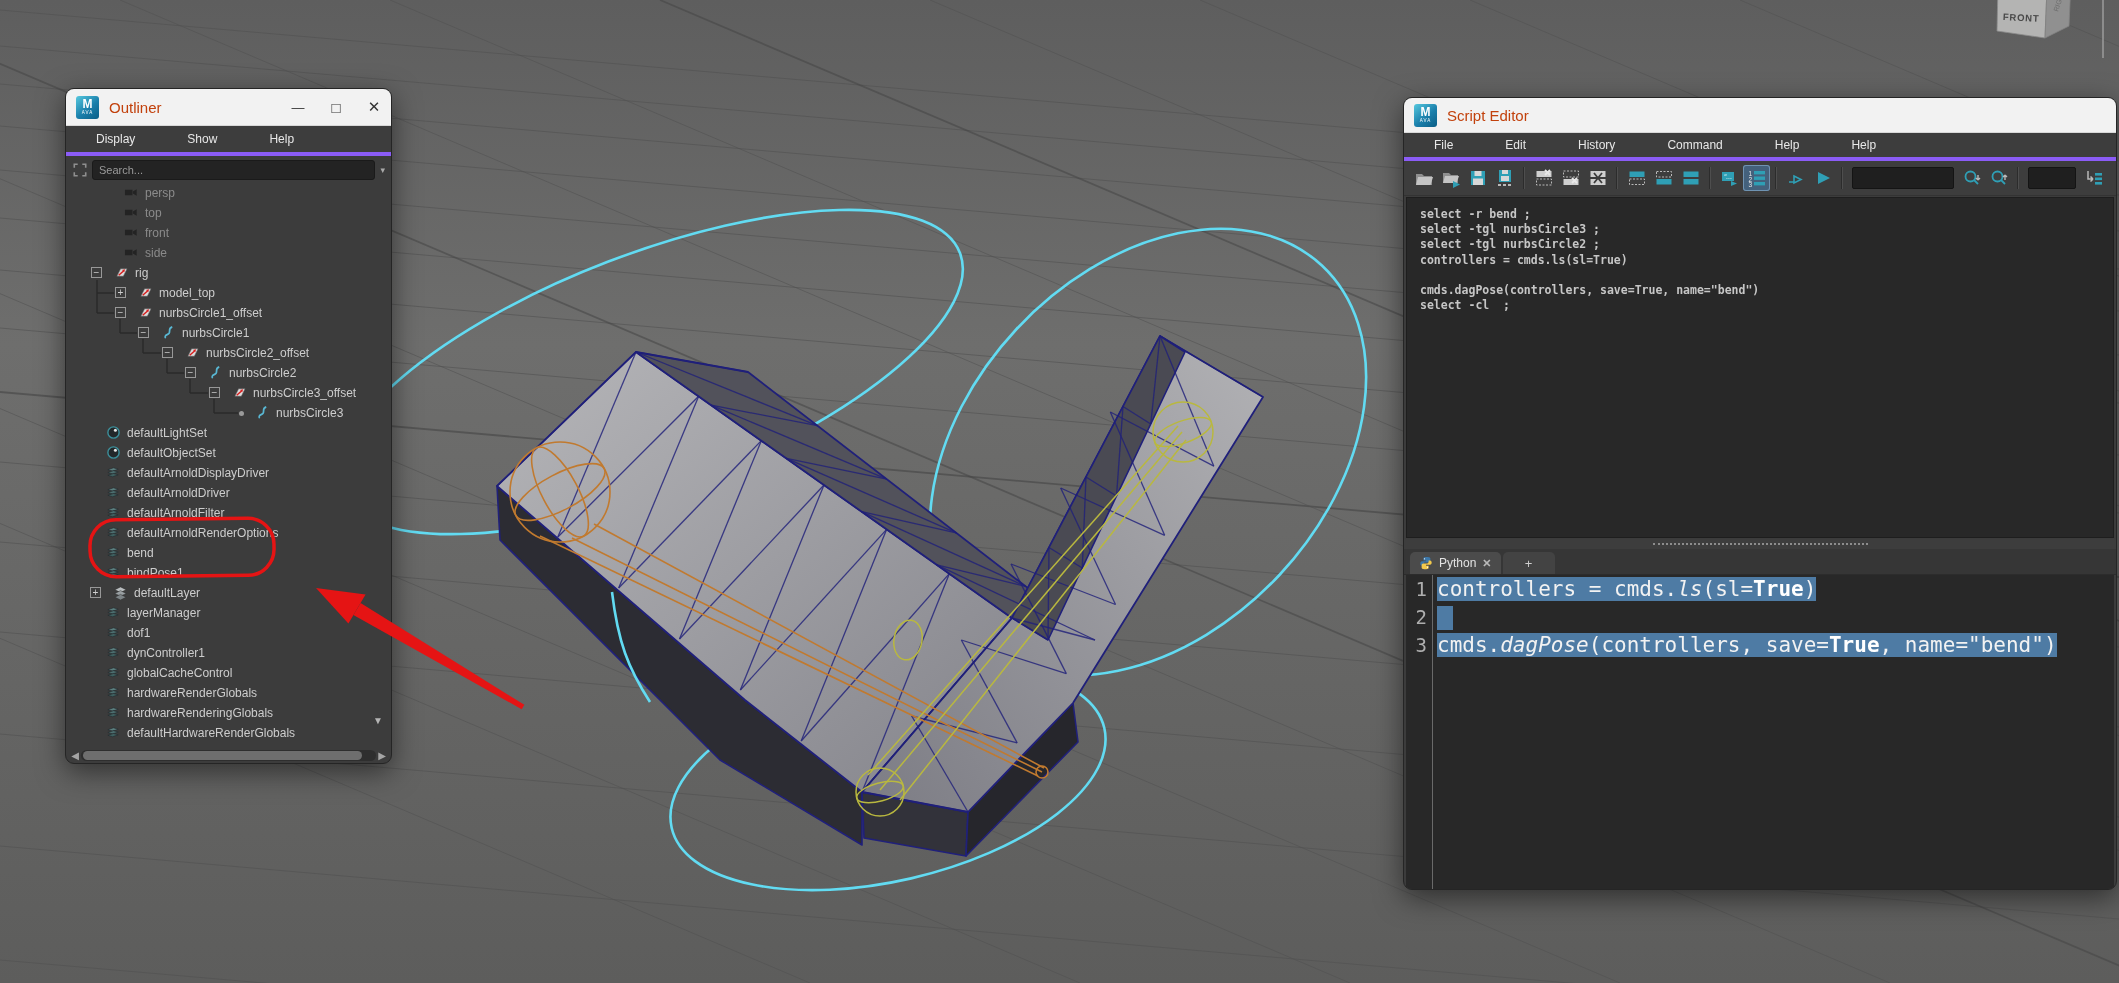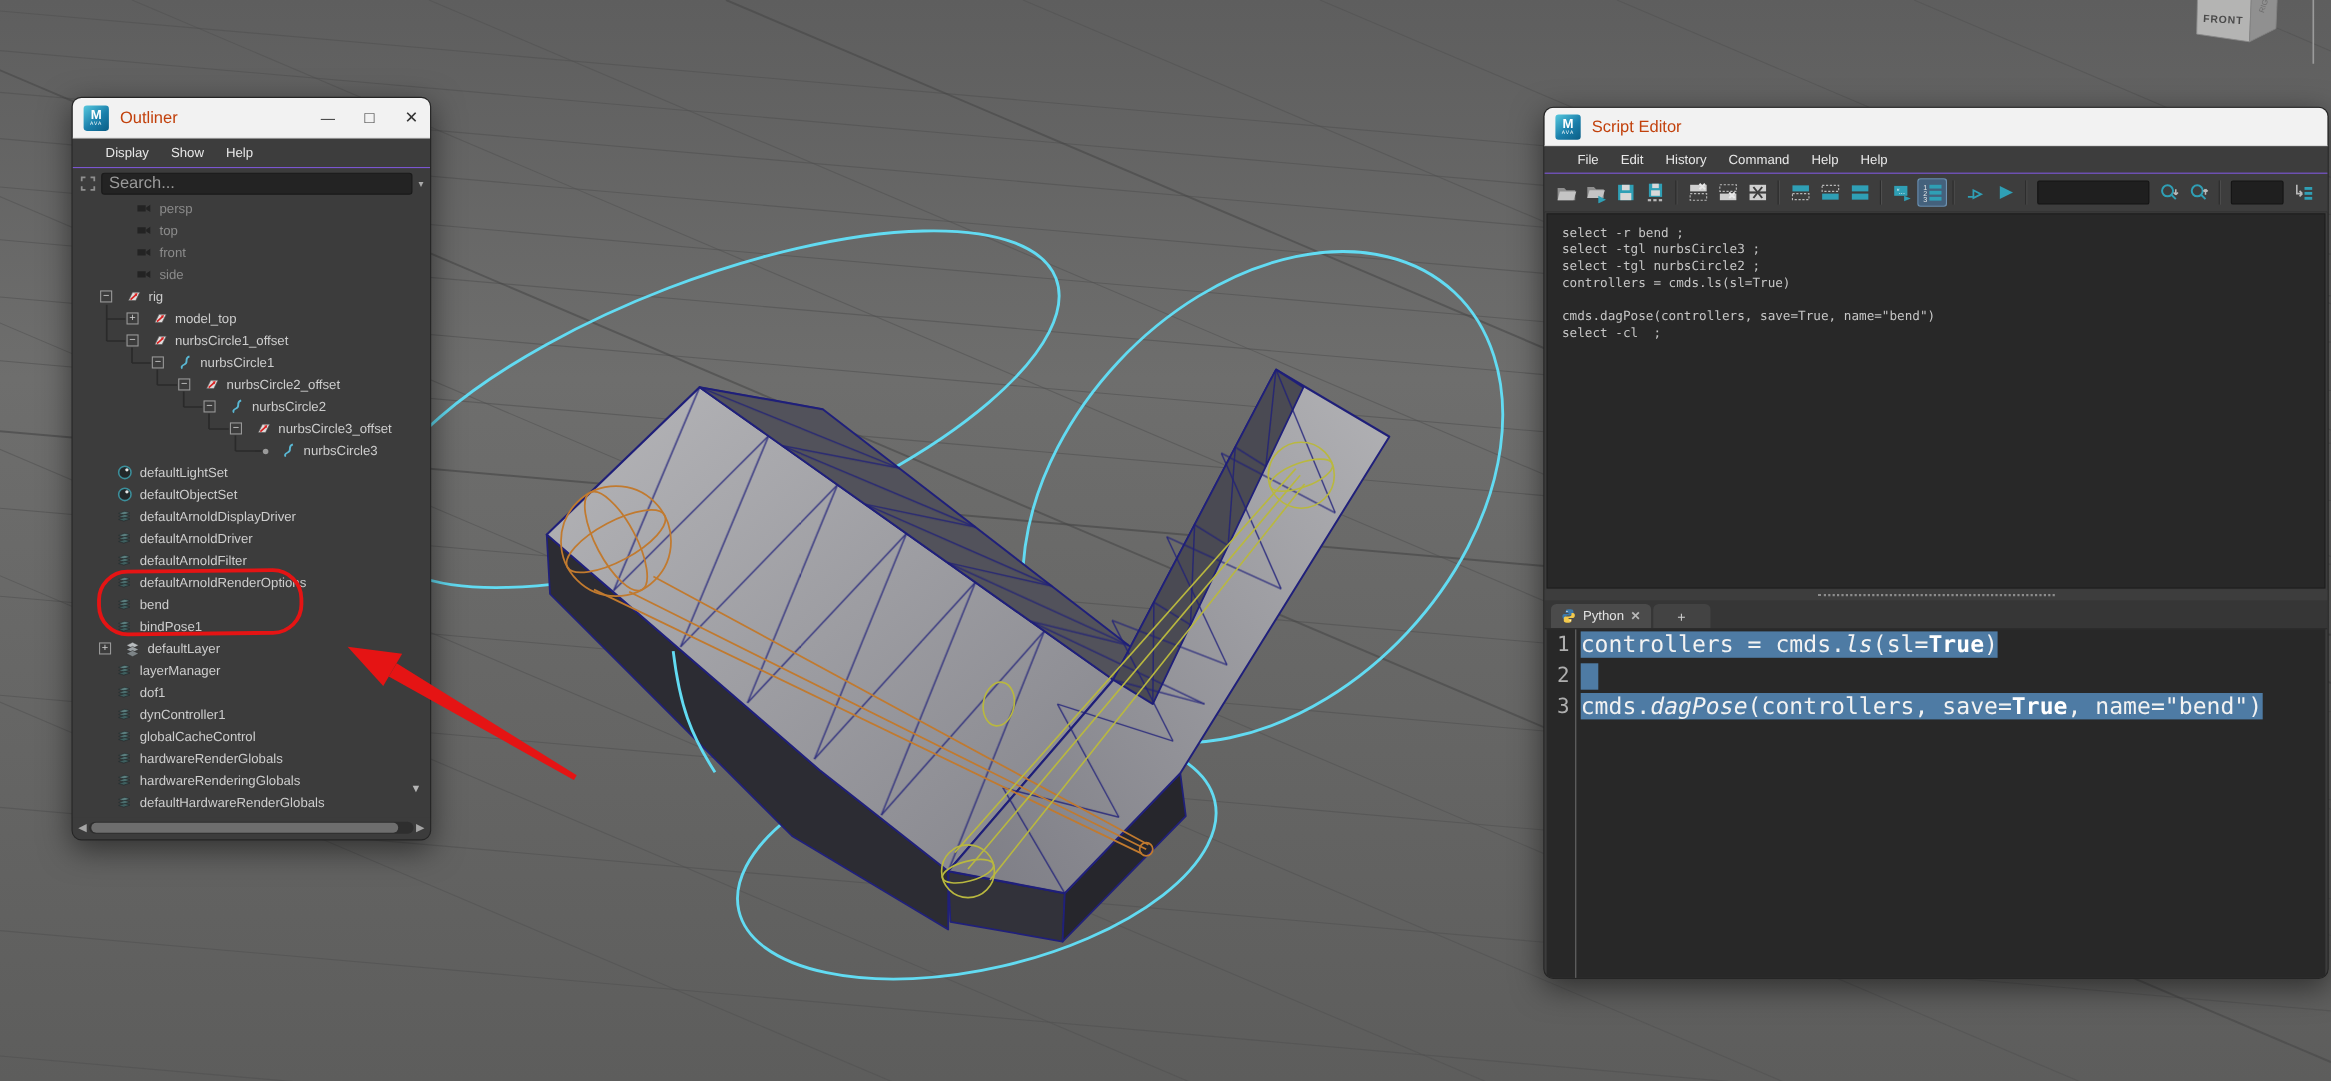--- a/index.html
+++ b/index.html
@@ -14,30 +14,30 @@
   .titlebar{height:36px;background:#f2f2f2;display:flex;align-items:center;
             border-bottom:1px solid #d8d8d8;padding:0 10px;}
   .mlogo{width:23px;height:23px;border-radius:3px;margin-right:10px;flex:0 0 auto;
          background:linear-gradient(140deg,#56c8de 0%,#1a7fab 55%,#0b5e86 100%);
          color:#fff;display:flex;flex-direction:column;align-items:center;justify-content:center;}
   .mlogo b{font-size:12px;line-height:11px;font-weight:bold;}
   .mlogo i{font-style:normal;font-size:4.5px;letter-spacing:1px;line-height:5px;}
   .wtitle{font-size:15px;color:#c2410c;}
   .wbtns{margin-left:auto;display:flex;gap:24px;align-items:center;}
   .wbtn{color:#333;font-size:13px;width:14px;text-align:center;cursor:default;}
-  .menubar{height:26px;background:#3d3d3d;border-bottom:1px solid #8b5cf6;
-           display:flex;align-items:center;padding:0 20px;}
+  .menubar{height:26px;background:#3d3d3d;border-bottom:4px solid #8b5cf6;
+           display:flex;align-items:center;padding:0 20px;gap:32px;}
   .menuitem{color:#e8e8e8;font-size:12px;padding:0 10px;line-height:25px;}
 
   
   #ol{left:65px;top:88px;width:325px;height:674px;}
   .ol-search{height:27px;display:flex;align-items:center;background:#3c3c3c;padding:0 6px;}
   .ol-collapse{width:16px;height:16px;margin-right:4px;flex:0 0 auto;}
   .ol-field{flex:1;height:18px;background:#232323;border:1px solid #1a1a1a;border-radius:3px;
-            color:#9a9a9a;font-size:15px;padding:0 6px;font-family:"Liberation Sans",sans-serif;}
+            color:#9a9a9a;font-size:11px;padding:0 6px;font-family:"Liberation Sans",sans-serif;}
   .ol-field::placeholder{color:#9a9a9a;}
   .ol-dd{color:#aaa;font-size:9px;margin-left:5px;}
   .ol-tree{position:relative;height:563px;overflow:hidden;background:#3c3c3c;}
   #conn{position:absolute;left:0;top:0;z-index:0;}
   .orow{position:relative;height:20px;z-index:1;}
   .tgl{position:absolute;top:4px;width:11px;height:11px;background:#3c3c3c;border:1px solid #989898;
        color:#d0d0d0;font-size:10px;line-height:9px;text-align:center;box-sizing:border-box;}
   .ldot{position:absolute;top:8px;width:5px;height:5px;border-radius:50%;background:#9a9a9a;}
   .oicon{position:absolute;top:2px;width:16px;height:16px;}
   .olabel{position:absolute;top:3px;font-size:12px;color:#cdcdcd;white-space:nowrap;}
@@ -58,21 +58,21 @@
            border-bottom:1px solid #333;}
   .tbtn{width:27px;height:26px;display:flex;align-items:center;justify-content:center;border-radius:3px;}
   .tbtn.active{background:#44617c;box-shadow:inset 0 0 0 1px #6f93b2;}
   .tsep{width:0;height:22px;border-left:1px solid #2c2c2c;border-right:1px solid #4e4e4e;margin:0 5px;}
   .tfield{height:18px;background:#1f1f1f;border:1px solid #141414;border-radius:2px;margin:0 4px;}
   .tfield.search{width:96px;}
   .tfield.goto{width:42px;}
   .se-history{height:341px;margin:1px 2px;background:#282828;border:1px solid #1e1e1e;
               color:#c6c6c6;font-family:"DejaVu Sans Mono",monospace;font-size:11.5px;
               line-height:15.2px;padding:9px 0 0 13px;box-sizing:border-box;overflow:hidden;}
-  .se-history div{white-space:pre;min-height:15.2px;}
+  .se-history div{white-space:pre;min-height:15.2px;font-weight:bold;}
   .splitter{height:10px;display:flex;align-items:center;justify-content:center;background:#3d3d3d;}
   .splitter i{display:block;width:215px;border-top:2px dotted #8c8c8c;}
   .tabbar{height:25px;background:#363636;display:flex;align-items:flex-end;padding-left:6px;gap:2px;
           border-bottom:1px solid #2c2c2c;}
   .tab{height:22px;background:#4b4b4b;border-radius:5px 5px 0 0;display:flex;align-items:center;
        padding:0 9px;gap:6px;}
   .tab .tlabel{color:#e2e2e2;font-size:12px;}
   .tab .tclose{color:#b9b9b9;font-size:11px;font-weight:bold;}
   .tab.plus{width:34px;background:#434343;justify-content:center;color:#cfcfcf;font-size:13px;}
   .se-editor{position:relative;background:#282828;height:317px;margin:0 2px 2px 2px;overflow:hidden;}

